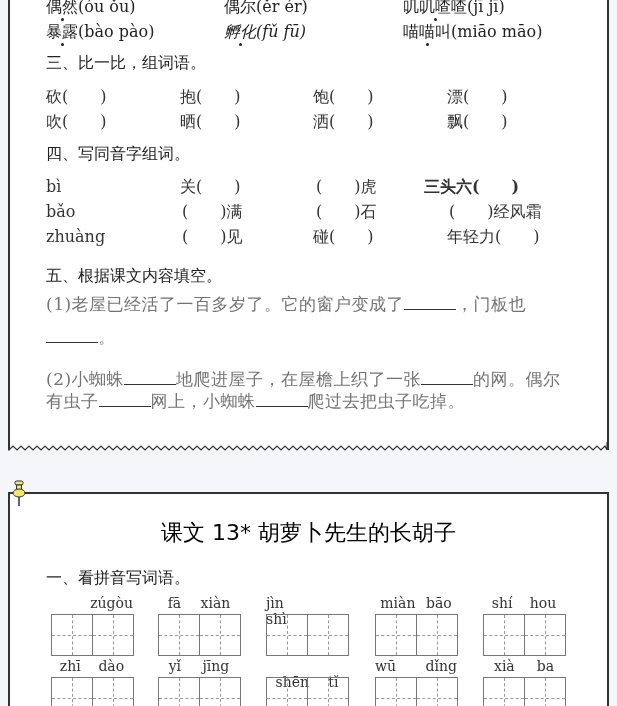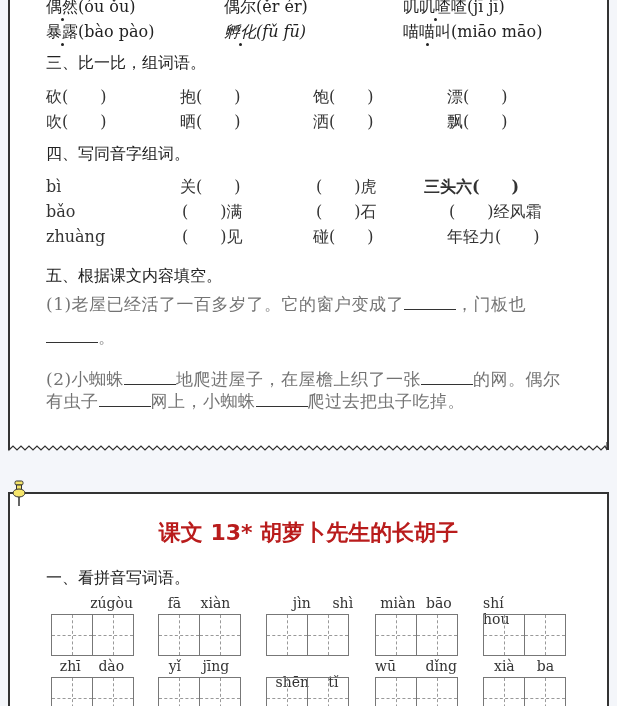--- a/index.html
+++ b/index.html
@@ -18,22 +18,22 @@
   .zigzag { position:absolute; left:8px; top:442px; width:599px; height:12px; }
   .pin { position:absolute; left:10px; top:480px; width:18px; height:28px; }
   .line { position:absolute; font-size:16px; white-space:nowrap; line-height:20px; }
   .heading { position:absolute; left:46px; font-size:16px; font-weight:normal; white-space:nowrap;
              font-family:"DejaVu Sans","Liberation Sans",sans-serif; }
   .cell { position:absolute; font-size:16px; white-space:nowrap; color:#333; }
   .para { position:absolute; left:46px; font-size:17px; white-space:nowrap; color:#737373; letter-spacing:0.5px; }
   .blank { display:inline-block; width:52px; border-bottom:1px solid #333; height:14px; vertical-align:baseline; }
   .dot { position:relative; }
   .dot::after { content:""; position:absolute; left:50%; bottom:-5px; width:3px; height:3px; margin-left:-1.5px; background:#222; border-radius:50%; }
-  .title { position:absolute; left:0; width:617px; top:518px; text-align:center; font-size:22px; font-weight:bold;
-           font-family:"DejaVu Sans","Liberation Sans",sans-serif; color:#b91c1c; }
+  .title { position:absolute; left:0; width:617px; top:518px; text-align:center; font-size:22px; font-weight:normal;
+           font-family:"DejaVu Sans","Liberation Sans",sans-serif; color:#000000; }
   .py { position:absolute; font-size:14px; color:#333; width:82px; display:flex; justify-content:space-around; }
   .boxes { position:absolute; width:82px; height:42px; display:flex; }
   .box { width:40px; height:40px; border:1px solid #777; position:relative; margin-right:-1px; }
   .box::before { content:""; position:absolute; left:50%; top:0; bottom:0; border-left:1px dashed #999; }
   .box::after { content:""; position:absolute; top:50%; left:0; right:0; border-top:1px dashed #999; }
 </style>
 </head>
 <body>
 
 <div class="page" id="page1"></div>
@@ -117,37 +117,37 @@
     <div class="box"></div>
   </div>
 <div class="py" style="left:158px;top:595px;">
     <span>fā</span>
     <span>xiàn</span>
   </div>
 <div class="boxes" style="left:158px;top:614px;">
     <div class="box"></div>
     <div class="box"></div>
   </div>
-<div class="py" style="left:282px;top:595px;">
+<div class="py" style="left:266px;top:595px;flex-direction:column;">
     <span>jìn</span>
     <span>shì</span>
   </div>
 <div class="boxes" style="left:266px;top:614px;">
     <div class="box"></div>
     <div class="box"></div>
   </div>
 <div class="py" style="left:375px;top:595px;">
     <span>miàn</span>
     <span>bāo</span>
   </div>
 <div class="boxes" style="left:375px;top:614px;">
     <div class="box"></div>
     <div class="box"></div>
   </div>
-<div class="py" style="left:483px;top:595px;flex-direction:column;">
+<div class="py" style="left:483px;top:595px;">
     <span>shí</span>
     <span>hou</span>
   </div>
 <div class="boxes" style="left:483px;top:614px;">
     <div class="box"></div>
     <div class="box"></div>
   </div>
 
 <div class="py" style="left:51px;top:658px;">
     <span>zhī</span>

